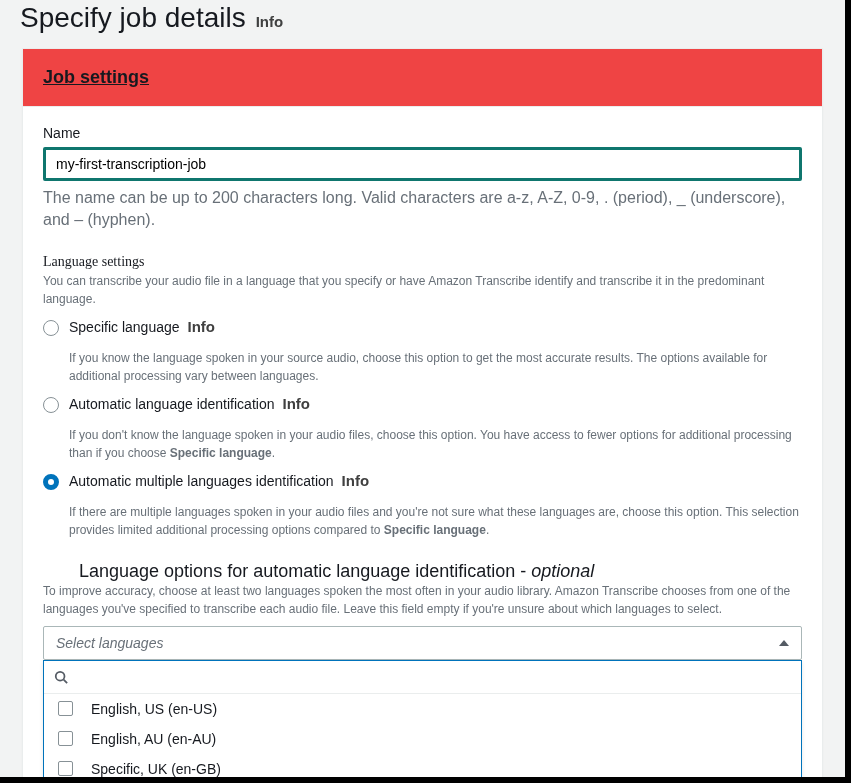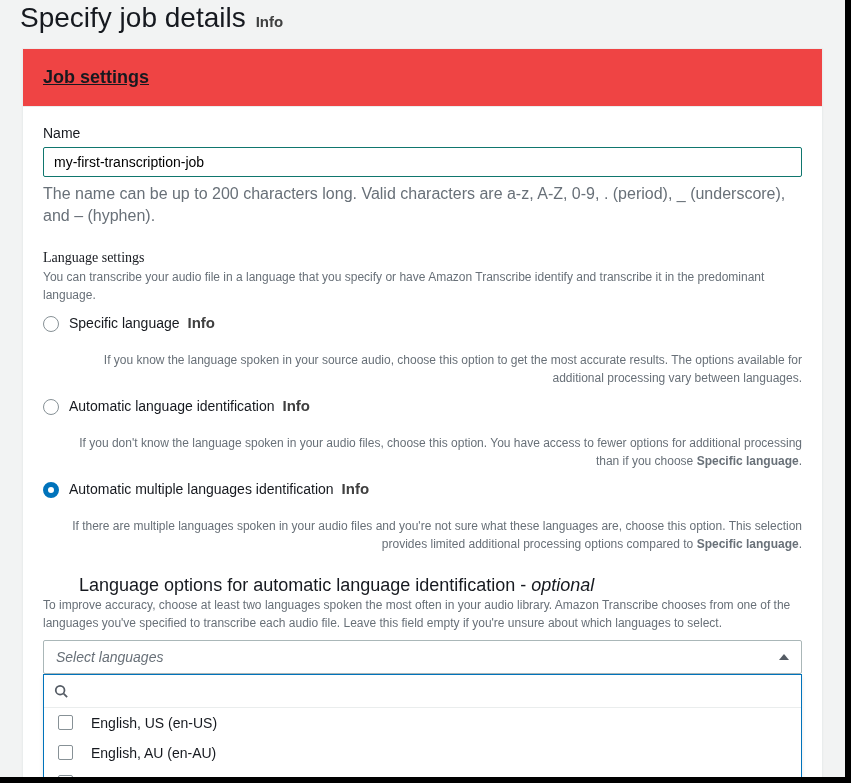--- a/index.html
+++ b/index.html
@@ -9,33 +9,33 @@
   .page-title-row { display: flex; align-items: baseline; gap: 10px; padding: 2px 0 14px 20px; }
   .page-title { font-size: 28px; font-weight: 400; color: #16191f; }
   .info-link { color: #404040; font-size: 15px; font-weight: 700; cursor: pointer; }
   .panel { background: #fff; border: 1px solid #eaeded; margin: 0 22px; border-radius: 0; box-shadow: 0 1px 1px rgba(0,0,0,0.05); }
   .panel-header { padding: 18px 20px; border-bottom: 1px solid #eaeded; background: #ef4444; text-decoration: underline; }
   .panel-header h2 { font-size: 18px; font-weight: 700; }
   .panel-body { padding: 18px 20px 60px 20px; }
 
   .field-group { margin-bottom: 8px; }
   .field-label { font-size: 14px; font-weight: 400; margin-bottom: 6px; display: block; }
-  .text-input { width: 100%; padding: 6px 10px; font-size: 14px; border: 1px solid #0f766e; border-radius: 2px; }
+  .text-input { width: 100%; padding: 6px 10px; font-size: 14px; border: 3px solid #0f766e; border-radius: 2px; }
   .helper { font-size: 16px; color: #687078; margin-top: 6px; line-height: 1.4; }
 
   .section-label { font-size: 14px; font-weight: 400; margin-top: 22px; margin-bottom: 2px; font-family: Liberation Serif, serif; }
   .section-desc { font-size: 12px; color: #687078; line-height: 1.5; margin-bottom: 10px; }
 
   .radio-row { display: flex; align-items: flex-start; gap: 10px; margin-top: 10px; }
   .radio-outer { width: 16px; height: 16px; border: 1px solid #879196; border-radius: 50%; flex-shrink: 0; margin-top: 2px; display: flex; align-items: center; justify-content: center; cursor: pointer; }
   .radio-outer.selected { border: 5px solid #0073bb; }
   .radio-content { flex: 1; }
   .radio-label-row { display: flex; align-items: baseline; gap: 8px; }
   .radio-label { font-size: 14px; font-weight: 400; }
-  .radio-desc { font-size: 12px; color: #687078; line-height: 1.5; margin-top: 20px; text-align: right; }
+  .radio-desc { font-size: 12px; color: #687078; line-height: 1.5; margin-top: 14px; }
   .radio-desc b { font-weight: 700; }
 
   .opt-label-row { margin-top: 22px; font-size: 18px; margin-left: 36px; }
   .opt-label-row em { font-style: italic; font-weight: 400; }
   .select-box { border: 1px solid #aab7b8; border-radius: 2px; margin-top: 8px; padding: 8px 12px; display: flex; align-items: center; justify-content: space-between; cursor: pointer; }
   .select-placeholder { font-size: 14px; color: #687078; font-style: italic; }
   .caret-up { width: 0; height: 0; border-left: 5px solid transparent; border-right: 5px solid transparent; border-bottom: 6px solid #545b64; }
 
   .dropdown { border: 1px solid #0073bb; border-top: 1px solid #0073bb; margin-top: 0; background: #fff; box-shadow: 0 2px 4px rgba(0,0,0,0.1); }
   .search-row { display: flex; align-items: center; gap: 8px; padding: 6px 10px; border-bottom: 1px solid #eaeded; }

